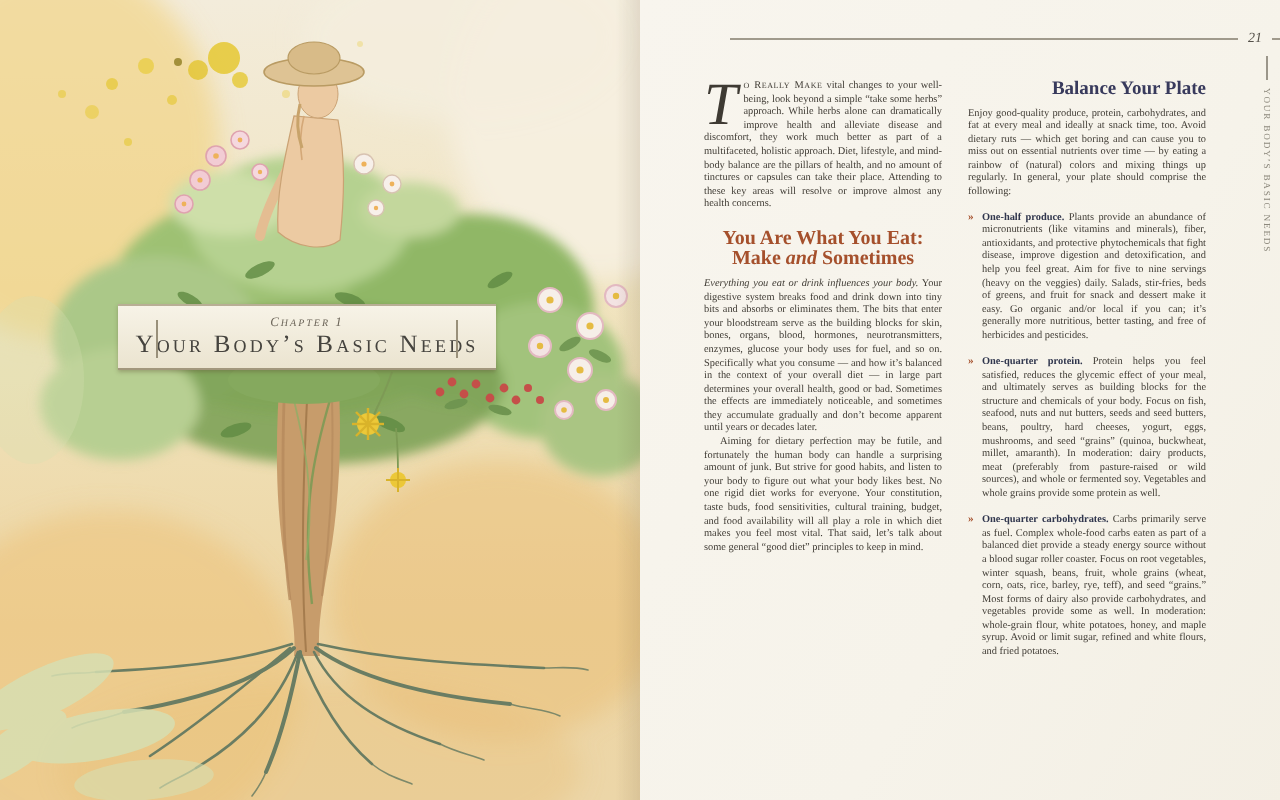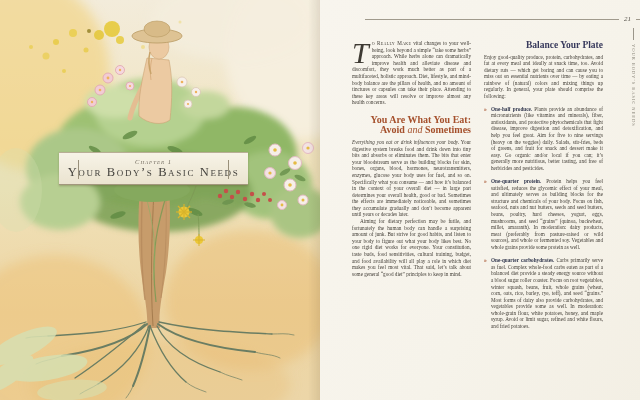--- a/index.html
+++ b/index.html
@@ -66,23 +66,23 @@
   .col { width:119px; text-align:justify; font-size:5.2px; line-height:6.6px; }
   .col p { margin:0; }
 
   .dropcap {
     float:left; font-size:30px; line-height:24px; font-style:italic;
     padding:1px 3px 0 0; color:#3e3a33;
   }
   .smallcaps { font-variant:small-caps; letter-spacing:.3px; }
   .sec-heading {
     font-size:10px; line-height:10.5px; font-weight:700; color:#a5502c;
-    margin:9px 0 3px 0; text-align:right;
-  }
-  .sec-heading em { font-weight:400; }
+    margin:9px 0 3px 0; text-align:center;
+  }
+  .sec-heading em { font-weight:700; }
   .lead-italic { font-style:italic; }
   .indent { text-indent:8px; }
   .col1 .intro { margin-bottom:2px; }
   .col1 .body1 { margin-bottom:0; }
 
   .col2 .sec2-heading {
     font-size:9.5px; line-height:10px; font-weight:700; color:#383a5c;
     margin:0 0 3.5px 0; text-align:right;
   }
   .col2 .intro2 { margin-bottom:6px; }
@@ -326,21 +326,21 @@
     <div class="running-title-wrap">
       <span class="running-sep"></span>
       <span class="running-title">YOUR BODY’S BASIC NEEDS</span>
     </div>
 
     <div class="cols">
 
       <div class="col col1">
         <p class="intro"><span class="dropcap">T</span><span class="smallcaps">o Really Make</span><span> vital changes to your well-being, look beyond a simple “take some herbs” approach. While herbs alone can dramatically improve health and alleviate disease and discomfort, they work much better as part of a multifaceted, holistic approach. Diet, lifestyle, and mind-body balance are the pillars of health, and no amount of tinctures or capsules can take their place. Attending to these key areas will resolve or improve almost any health concerns.</span></p>
 
-        <h2 class="sec-heading"><span>You Are What You Eat:</span><br><span>Avoid </span><em>and</em><span> Sometimes</span></h2>
+        <h2 class="sec-heading"><span>You Are What You Eat:</span><br><span>Make </span><em>and</em><span> Sometimes</span></h2>
 
         <p class="body1"><em class="lead-italic">Everything you eat or drink influences your body.</em><span> Your digestive system breaks food and drink down into tiny bits and absorbs or eliminates them. The bits that enter your bloodstream serve as the building blocks for skin, bones, organs, blood, hormones, neurotransmitters, enzymes, glucose your body uses for fuel, and so on. Specifically what you consume — and how it’s balanced in the context of your overall diet — in large part determines your overall health, good or bad. Sometimes the effects are immediately noticeable, and sometimes they accumulate gradually and don’t become apparent until years or decades later.</span></p>
 
         <p class="indent">Aiming for dietary perfection may be futile, and fortunately the human body can handle a surprising amount of junk. But strive for good habits, and listen to your body to figure out what your body likes best. No one rigid diet works for everyone. Your constitution, taste buds, food sensitivities, cultural training, budget, and food availability will all play a role in which diet makes you feel most vital. That said, let’s talk about some general “good diet” principles to keep in mind.</p>
       </div>
 
       <div class="col col2">
         <h2 class="sec2-heading">Balance Your Plate</h2>
         <p class="intro2">Enjoy good-quality produce, protein, carbohydrates, and fat at every meal and ideally at snack time, too. Avoid dietary ruts — which get boring and can cause you to miss out on essential nutrients over time — by eating a rainbow of (natural) colors and mixing things up regularly. In general, your plate should comprise the following:</p>
 

